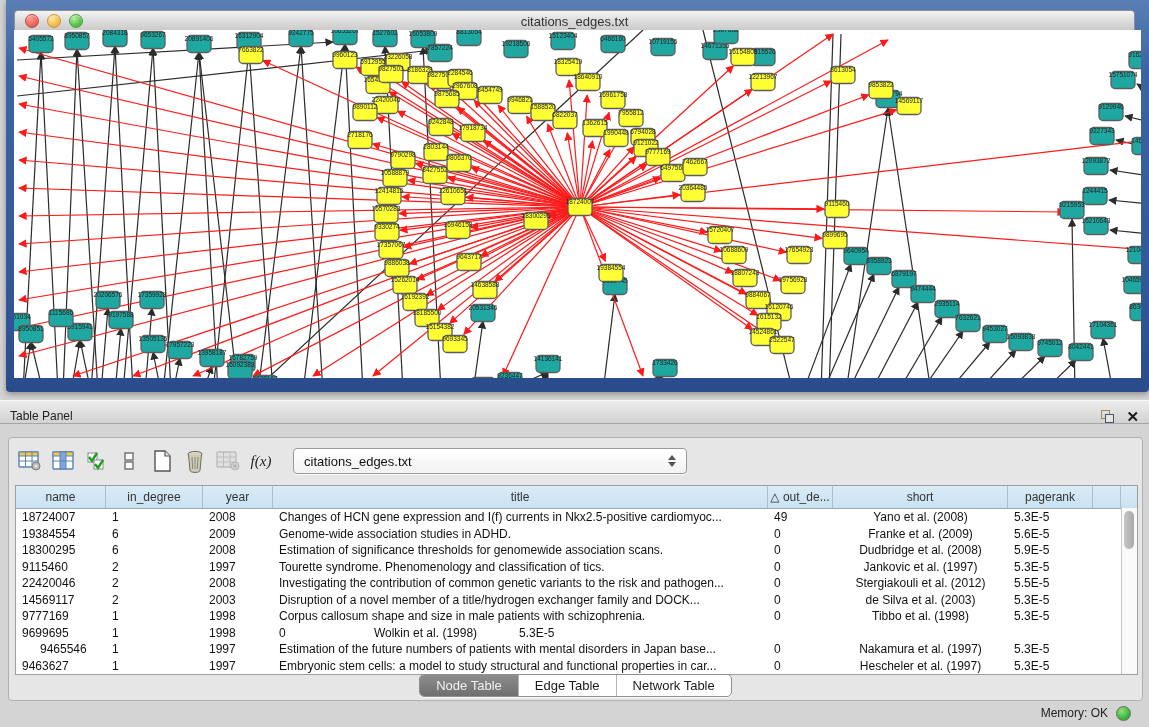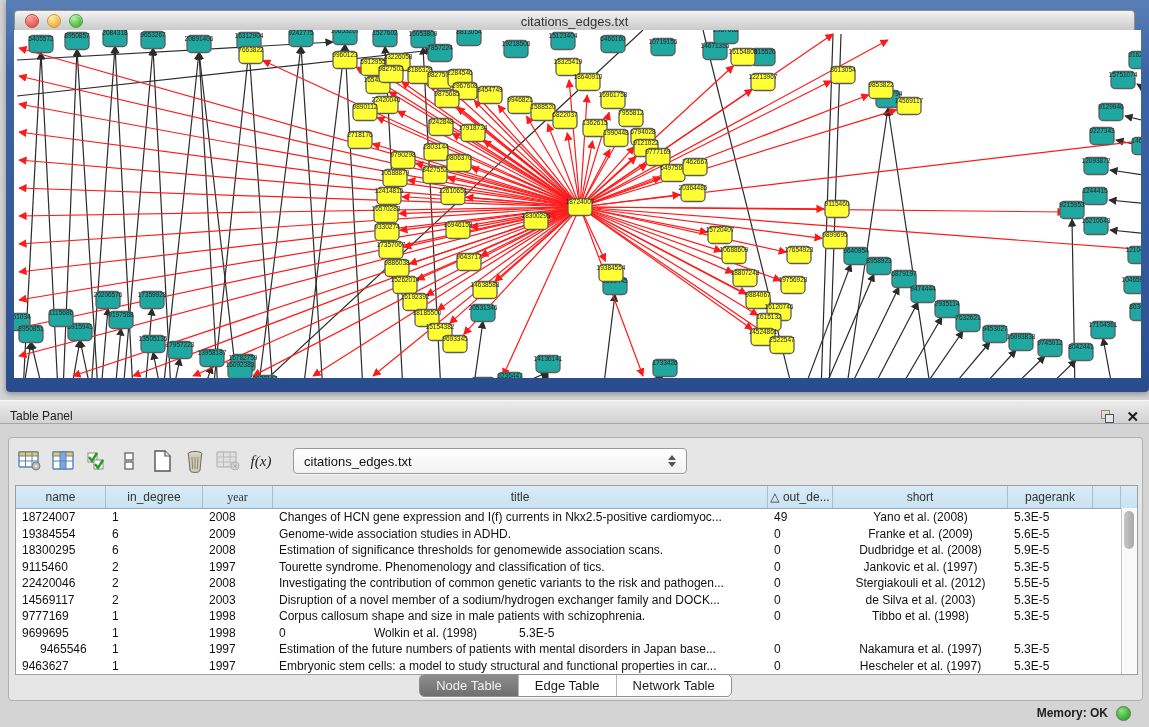--- a/index.html
+++ b/index.html
@@ -63,21 +63,21 @@
   
   .tabs{position:absolute;left:0;right:0;top:236px;display:flex;justify-content:center;}
   .seg{display:flex;height:21px;border:1px solid #8f8f8f;border-radius:5px;overflow:hidden;
     background:#fff;box-shadow:0 1px 0 rgba(255,255,255,.8);}
   .seg .tab{padding:0 16px;display:flex;align-items:center;font-size:13px;color:#1a1a1a;
     border-right:1px solid #b5b5b5;}
   .seg .tab:last-child{border-right:none;}
   .seg .tab.sel{background:linear-gradient(180deg,#8d8d8d,#6f6f6f);color:#f2f2f2;}
   
   .statusbar{position:absolute;left:0;top:699px;width:1149px;height:28px;display:flex;
-    align-items:center;justify-content:flex-end;font-size:12px;color:#222;font-weight:bold;}
+    align-items:center;justify-content:flex-end;font-size:12px;color:#222;}
   .statusbar .mem{margin-right:8px;}
   .status-dot{width:13px;height:13px;border-radius:50%;margin-right:18px;
     background:radial-gradient(circle at 35% 30%,#96e07a,#3cb83c 60%,#2a9a2a);border:1px solid #6a6a6a;}
 </style>
 </head>
 <body>
 
 <div class="net-window">
   <div class="titlebar">
     <div class="lights">
@@ -874,21 +874,21 @@
           <span class="up"></span>
           <span class="down"></span>
         </span>
     </div>
   </div>
 
   <div class="tbl">
     <div class="thead" id="thead">
         <div class="th" style="width: 90px;">name</div>
         <div class="th" style="width: 97px;">in_degree</div>
-        <div class="th" style="width: 70px; font-family: Liberation Serif, serif;">year</div>
+        <div class="th" style="width: 70px;">year</div>
         <div class="th" style="width: 495px;">title</div>
         <div class="th" style="width: 65px;">△ out_de...</div>
         <div class="th" style="width: 175px;">short</div>
         <div class="th" style="width: 85px;">pagerank</div>
         <div class="th" style="width: 28px;"></div>
       </div>
     <div id="tbody">
         <div class="trow">
           <div class="td" style="width: 90px;">18724007</div>
           <div class="td" style="width: 97px;">1</div>
@@ -936,21 +936,21 @@
           <div class="td" style="width: 495px;">Investigating the contribution of common genetic variants to the risk and pathogen...</div>
           <div class="td" style="width: 65px;">0</div>
           <div class="td center" style="width: 175px;">Stergiakouli et al. (2012)</div>
           <div class="td" style="width: 85px;">5.5E-5</div>
           <div class="td" style="width: 28px;"></div>
         </div>
         <div class="trow">
           <div class="td" style="width: 90px;">14569117</div>
           <div class="td" style="width: 97px;">2</div>
           <div class="td" style="width: 70px;">2003</div>
-          <div class="td" style="width: 495px;">Disruption of a novel member of a sodium/hydrogen exchanger family and DOCK...</div>
+          <div class="td" style="width: 495px;">Disruption of a novel member of a title/hydrogen exchanger family and DOCK...</div>
           <div class="td" style="width: 65px;">0</div>
           <div class="td center" style="width: 175px;">de Silva et al. (2003)</div>
           <div class="td" style="width: 85px;">5.3E-5</div>
           <div class="td" style="width: 28px;"></div>
         </div>
         <div class="trow">
           <div class="td" style="width: 90px;">9777169</div>
           <div class="td" style="width: 97px;">1</div>
           <div class="td" style="width: 70px;">1998</div>
           <div class="td" style="width: 495px;">Corpus callosum shape and size in male patients with schizophrenia.</div>

